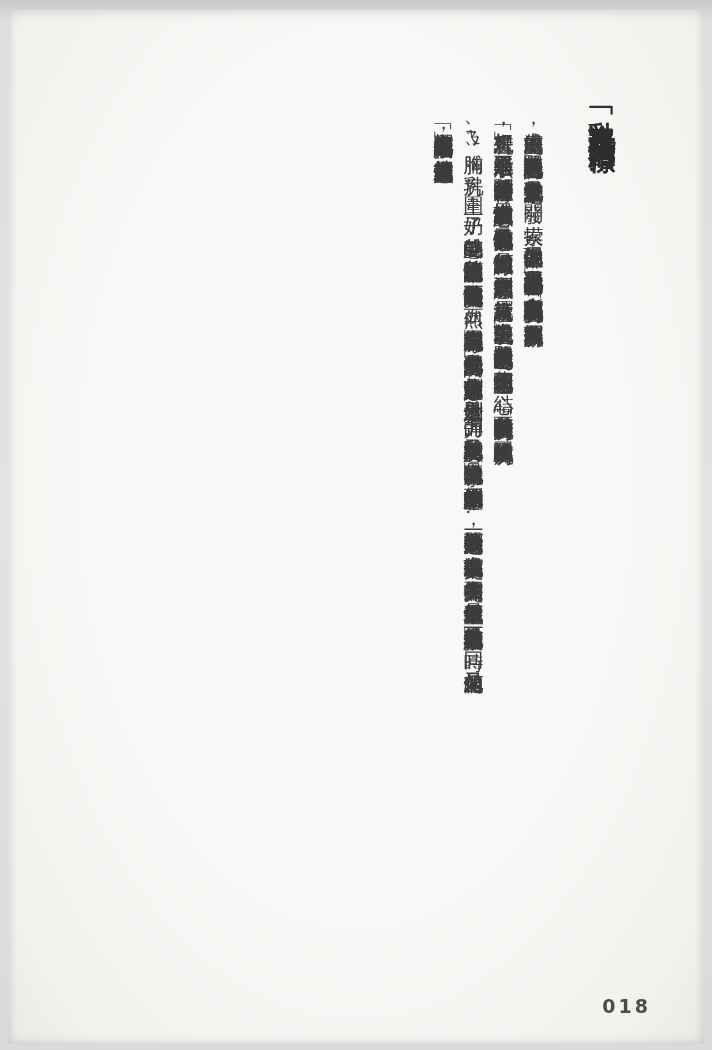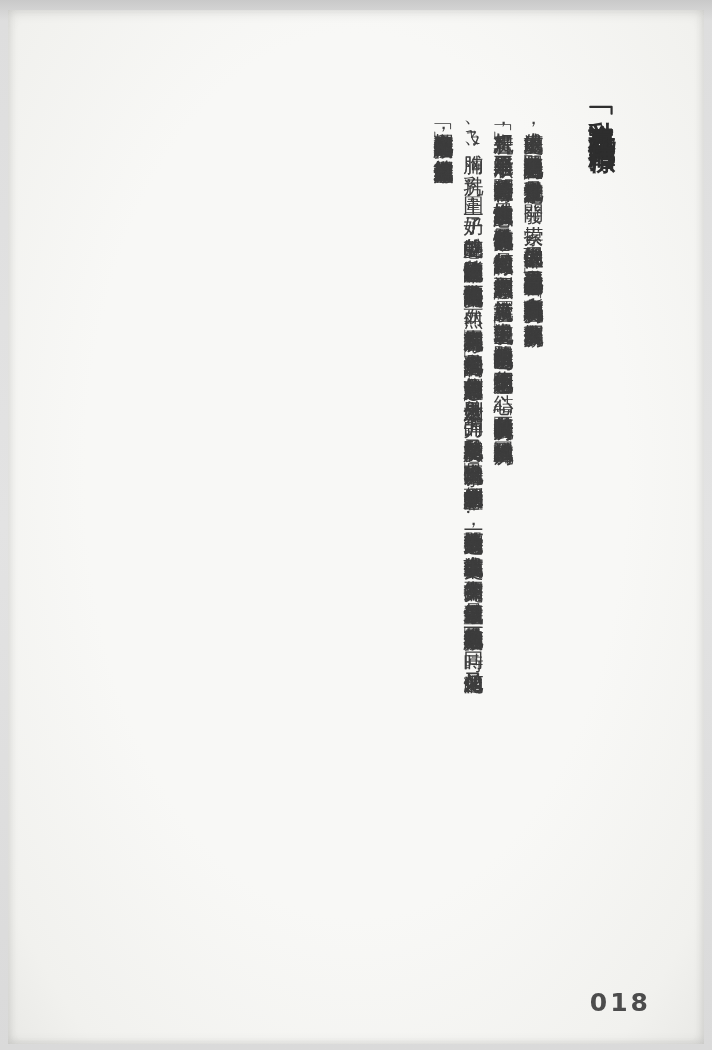--- a/index.html
+++ b/index.html
@@ -55,21 +55,21 @@
     line-height: 30px;
     letter-spacing: 0.3px;
     color: #3d3d3d;
   }
   .folio {
     position: absolute;
     right: 53px;
     bottom: 27px;
     font-family: "DejaVu Sans", sans-serif;
     font-weight: 700;
-    font-size: 25px;
+    font-size: 19px;
     letter-spacing: 3px;
     color: #4c4c4c;
   }
 </style>
 </head>
 <body>
 
 <div class="scan-bg">
   <div class="page">
     <div class="content">

